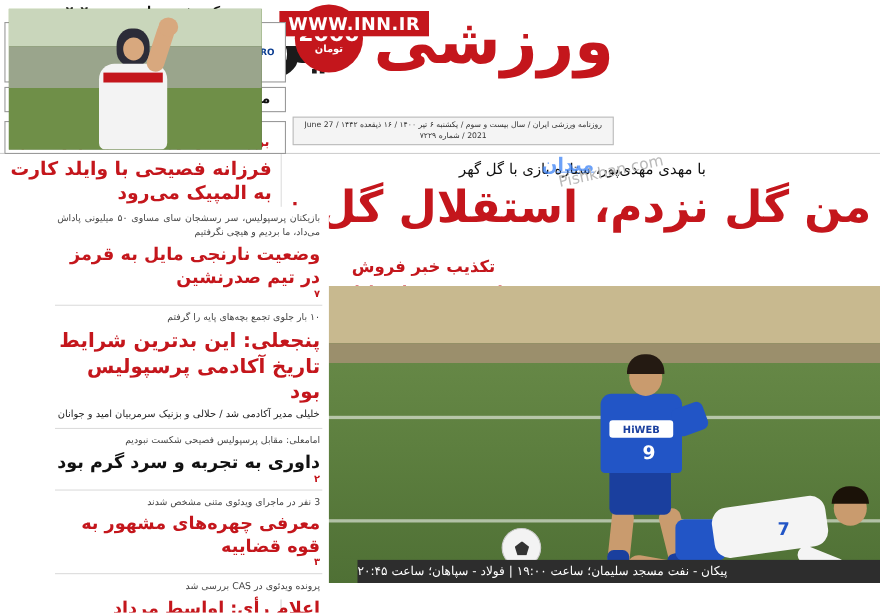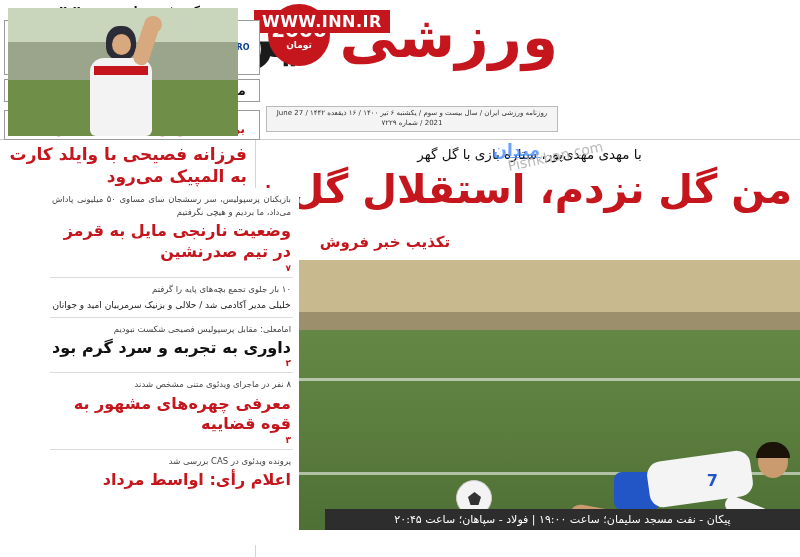--- a/index.html
+++ b/index.html
@@ -279,21 +279,21 @@
   .pw-leg { position:absolute; bottom:2px; right:182px; width:58px; height:20px; background:#c99b6e; border-radius:10px; transform: rotate(10deg); }
   .pw-arm { position:absolute; bottom:12px; right:40px; width:46px; height:16px; background:#f4f4f4; border-radius:8px; transform: rotate(22deg); }
 
   .photo-caption {
     position: absolute;
     bottom: 0; right: 0;
     width: 475px;
     background: #2d2d2d;
     color: #fff;
     font-size: 11px;
-    text-align: center;
+    text-align: left;
     padding: 4px 0;
     direction: rtl;
   }
 
   
   .news-col {
     position: absolute;
     top: 140px; left: 0;
     width: 255px; height: 417px;
     background: #ffffff;
@@ -416,20 +416,34 @@
       <div>تکذیب خبر فروش</div>
       <div>خانه مهدی برای پاداش</div>
     </div>
 
     <div class="main-photo">
       <div class="mp-stand"></div>
       <div class="mp-stand2"></div>
       <div class="mp-line" style="top:118px;"></div>
       <div class="mp-line" style="top:212px;"></div>
 
+      <div class="player-blue">
+        <div class="pb-leg1"></div>
+        <div class="pb-leg2"></div>
+        <div class="pb-sock1"></div>
+        <div class="pb-sock2"></div>
+        <div class="pb-shorts"></div>
+        <div class="pb-shirt"></div>
+        <div class="pb-sleeve"></div>
+        <div class="pb-logo"></div>
+        <div class="pb-logo-txt">HiWEB</div>
+        <div class="pb-num">9</div>
+        <div class="pb-head"></div>
+        <div class="pb-hair"></div>
+      </div>
 
       <div class="ball"></div>
 
       <div class="player-white">
         <div class="pw-leg"></div>
         <div class="pw-shorts"></div>
         <div class="pw-body"></div>
         <div class="pw-num">7</div>
         <div class="pw-arm"></div>
         <div class="pw-head"></div>
@@ -448,31 +462,32 @@
   <div class="news-col" style="top:188px; height:357px;margin-left:44px;">
 
     <div class="news-item">
       <div class="news-over">بازیکنان پرسپولیس، سر رسشجان سای مساوی ۵۰ میلیونی پاداش می‌داد، ما بردیم و هیچی نگرفتیم</div>
       <div class="news-head">وضعیت نارنجی مایل به قرمز در تیم صدرنشین</div>
       <div class="pg">۷</div>
     </div>
 
     <div class="news-item">
       <div class="news-over">۱۰ بار جلوی تجمع بچه‌های پایه را گرفتم</div>
+      <div class="news-head big">پنجعلی: این بدترین شرایط تاریخ آکادمی پرسپولیس بود</div>
       <div class="news-sub">خلیلی مدیر آکادمی شد / حلالی و بزنیک سرمربیان امید و جوانان</div>
     </div>
 
     <div class="news-item">
       <div class="news-over">امامعلی: مقابل پرسپولیس فصیحی شکست نبودیم</div>
       <div class="news-head dark">داوری به تجربه و سرد گرم بود</div>
       <div class="pg">۲</div>
     </div>
 
     <div class="news-item">
-      <div class="news-over">۸ نفر در ماجرای ویدئوی متنی مشخص شدند</div>
+      <div class="news-over">3 نفر در ماجرای ویدئوی متنی مشخص شدند</div>
       <div class="news-head">معرفی چهره‌های مشهور به قوه قضاییه</div>
       <div class="pg">۳</div>
     </div>
 
     <div class="news-item">
       <div class="news-over">پرونده ویدئوی در CAS بررسی شد</div>
       <div class="news-head">اعلام رأی: اواسط مرداد</div>
     </div>
 
   </div>

